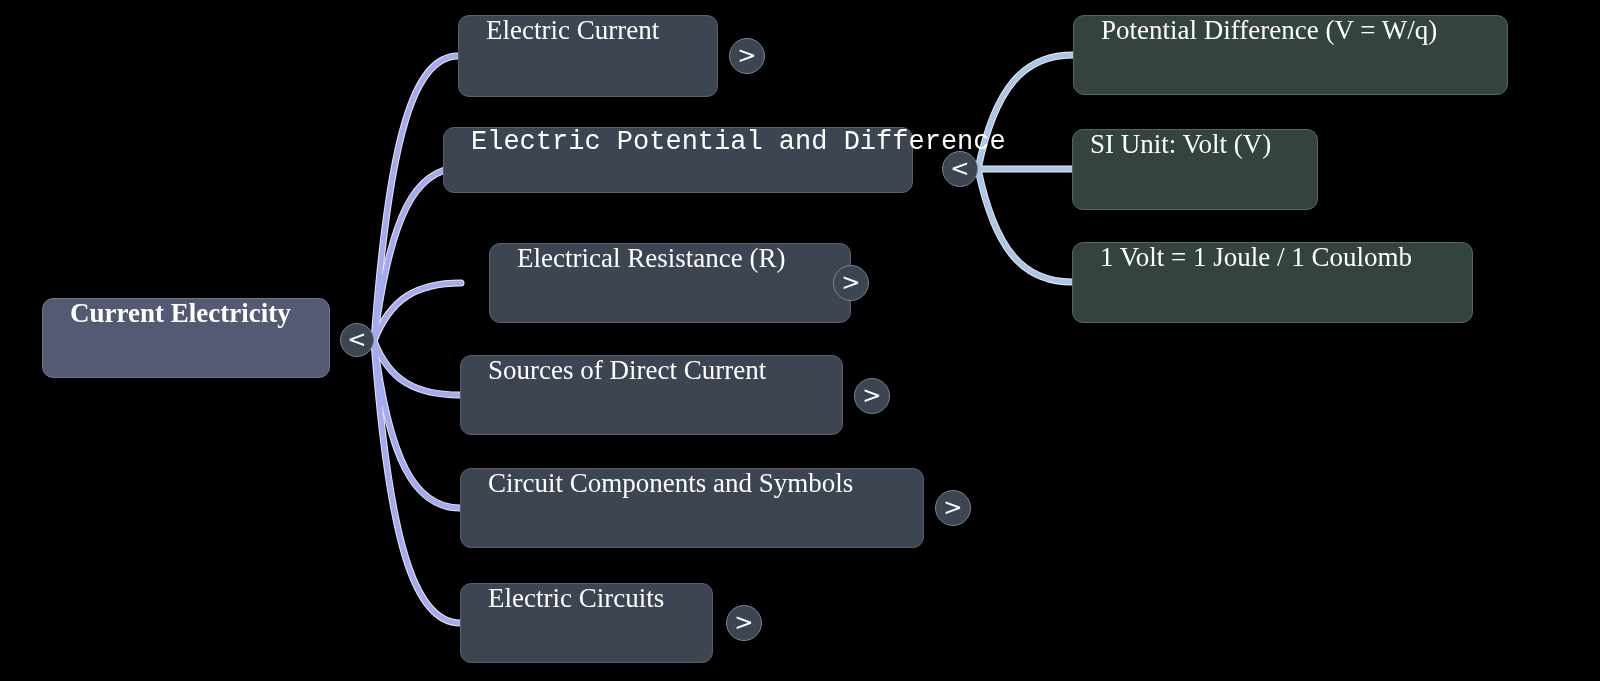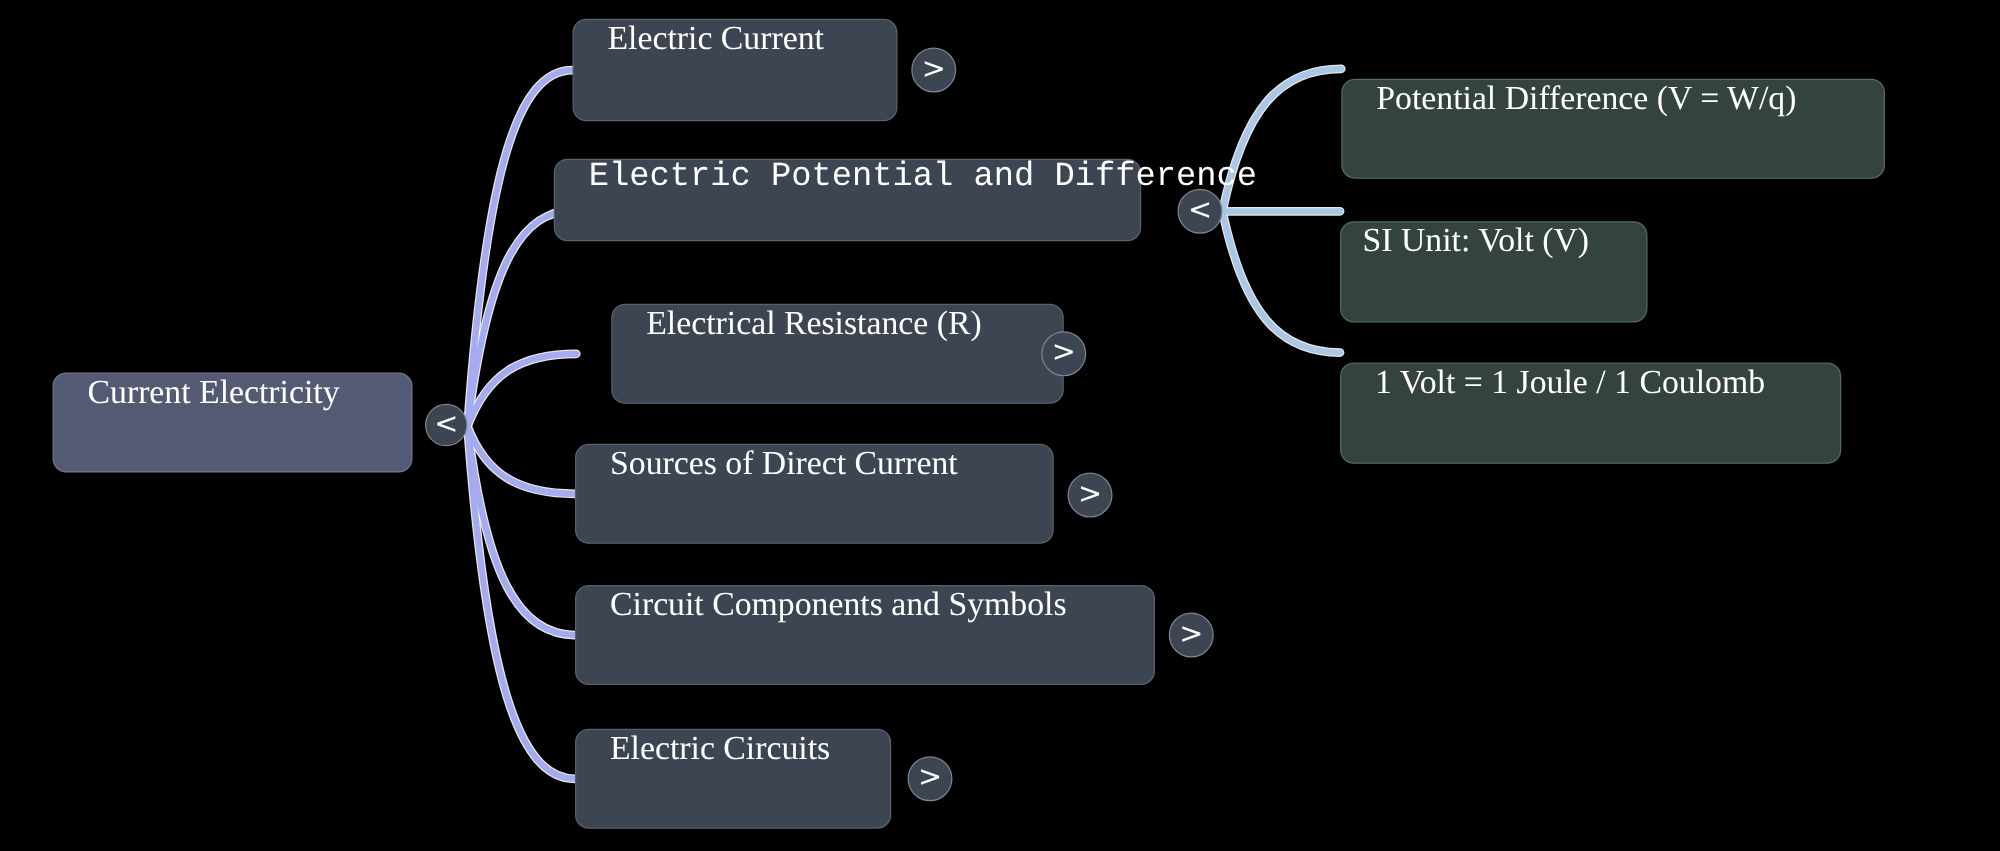--- a/index.html
+++ b/index.html
@@ -21,23 +21,23 @@
     display:flex;align-items:flex-start;
     box-sizing:border-box;
     border-radius:11px;
     padding-left:27px;padding-right:10px;
     color:var(--text,#fff);
     font-size:27px;
     line-height:1.1;
     white-space:nowrap;
     cursor:pointer;
   }
-  .node.root{background:var(--root_fill,#555a74);border:1px solid var(--root_border,#707592);}
+  .node.root{background:var(--root_fill,#555a74);border:1px solid var(--root_border,#707592);font-weight:bold;}
   .node.branch{background:var(--branch_fill,#3d4452);border:1px solid var(--branch_border,#59606f);}
-  .node.leaf{background:var(--leaf_fill,#35433d);border:1px solid var(--leaf_border,#4f6b5f);margin-top:48px;}
+  .node.leaf{background:var(--leaf_fill,#35433d);border:1px solid var(--leaf_border,#4f6b5f);}
 
   .toggle{
     position:absolute;
     width:36px;height:36px;
     box-sizing:border-box;
     border-radius:50%;
     background:var(--toggle_fill,#3d4452);
     border:1.5px solid var(--toggle_border,#7b8492);
     color:var(--text,#fff);
     font-family:"DejaVu Sans", sans-serif;

